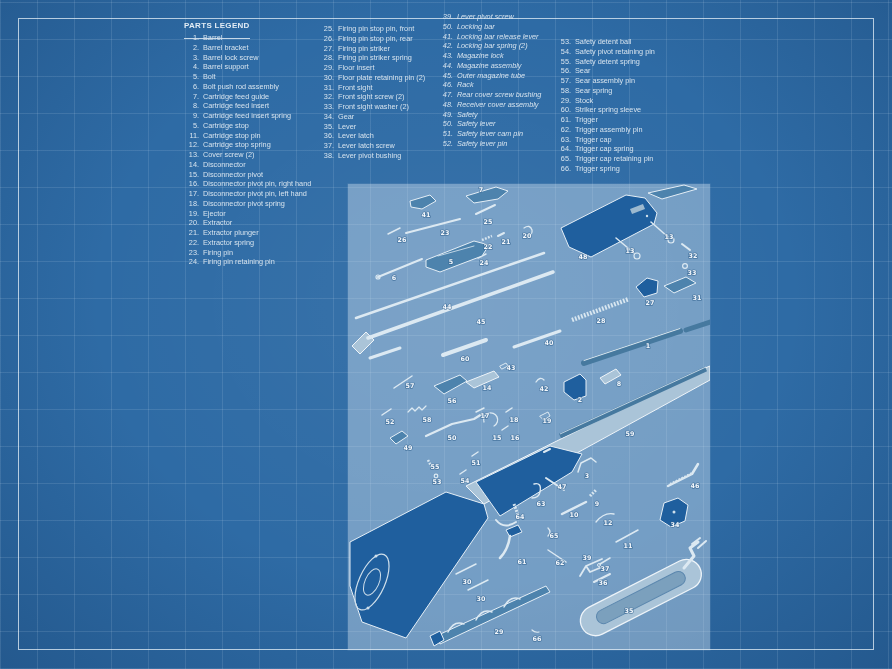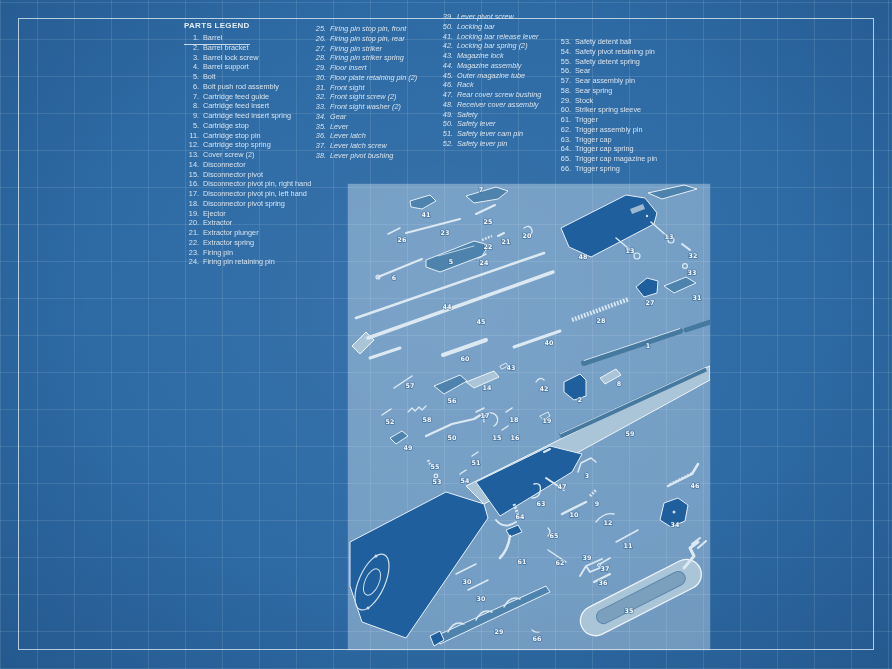--- a/index.html
+++ b/index.html
@@ -15,28 +15,28 @@
   .frame{
     position:absolute;left:18px;top:18px;right:18px;bottom:19px;
     border:1.5px solid rgba(238,246,252,.72);
     pointer-events:none;
   }
   
   .legend-title{
     position:absolute;left:184px;top:21px;
     font-size:8px;font-weight:bold;letter-spacing:.3px;
     color:#e2ecf5;border-bottom:1px solid rgba(226,236,245,.85);
-    padding-bottom:14px;
+    padding-bottom:8px;
   }
   .leg-col{position:absolute;color:#d6e3ee;font-size:7.3px;line-height:9.75px;white-space:nowrap;}
   .leg-col .leg-row{display:flex;}
   .leg-col .num{width:15px;text-align:right;flex:0 0 15px;}
   .leg-col .lbl{padding-left:4px;}
   #col0{left:184px;top:33px;}
-  #col1{left:311px;top:24px;font-style:italic;}
+  #col1{left:319px;top:24px;}
   #col2{left:438px;top:12px;font-style:italic;}
   #col3{left:556px;top:24px;margin-top:13px;}
   
   .panel{
     position:absolute;left:348px;top:184px;width:362px;height:466px;
     background:rgba(222,236,246,.40);
     box-shadow:0 0 0 .5px rgba(255,255,255,.15);
   }
   .panel svg{display:block;}
   .p-line{stroke:#dce9f2;fill:none;stroke-linecap:round;stroke-linejoin:round;}
@@ -315,21 +315,21 @@
       <div class="leg-row">
         <span class="num">63.</span>
         <span class="lbl">Trigger cap</span>
       </div>
       <div class="leg-row">
         <span class="num">64.</span>
         <span class="lbl">Trigger cap spring</span>
       </div>
       <div class="leg-row">
         <span class="num">65.</span>
-        <span class="lbl">Trigger cap magazine pin</span>
+        <span class="lbl">Trigger cap retaining pin</span>
       </div>
       <div class="leg-row">
         <span class="num">66.</span>
         <span class="lbl">Trigger spring</span>
       </div>
     </div>
 
   <div class="panel">
     <svg width="362" height="466" viewBox="0 0 362 466">
 

